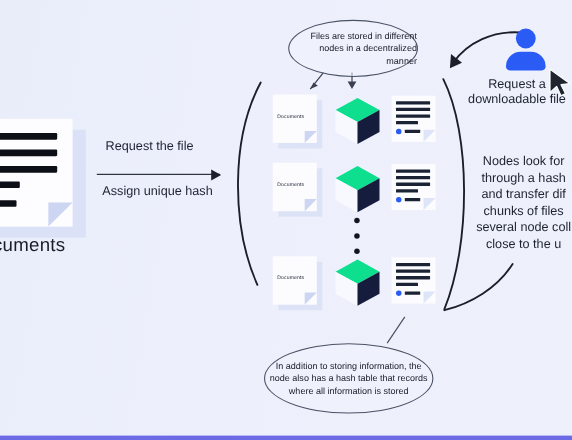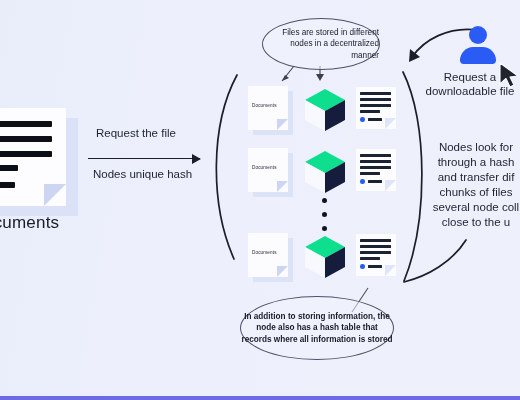--- a/index.html
+++ b/index.html
@@ -95,21 +95,21 @@
     border: 1.1px solid #4c5266;
     border-radius: 50%;
     background: rgba(240,243,253,0.55);
     display: flex; align-items: center; justify-content: center;
     text-align: center;
     font-size: 8.2px;
     line-height: 1.42;
     color: #171b27;
   }
   #callout-top    { left: 262px; top: 18px;  width: 116px; height: 50px; text-align: right; }
-  #callout-bottom { left: 240px; top: 296px; width: 152px; height: 62px; font-weight: bold; }
+  #callout-bottom { left: 240px; top: 312px; width: 152px; height: 62px; }
 
   
   #avatar { left: 458px; top: 26px; width: 40px; height: 38px; }
   .av-head { position: absolute; left: 11px; top: 0;  width: 18px; height: 18px;
              border-radius: 50%; background: #2b5bf5; }
   .av-body { position: absolute; left: 2px;  top: 21px; width: 36px; height: 17px;
              border-radius: 18px 18px 5px 5px; background: #2b5bf5; }
 
   #request-text { left: 420px; top: 70px; width: 100px; text-align: center;
                   font-size: 11.5px; line-height: 1.25; }
@@ -158,21 +158,21 @@
       <div class="bl" style="left:13px; top:74px; width:36px;"></div>
     </div>
     <div class="bigdoc-fold"></div>
   </div>
   <div class="abs" id="big-doc-label">ocuments</div>
 
   <div class="abs" id="chunk-top">Request the file</div>
   <div class="abs" id="chunk-line">
     <span class="arrowhead-r"></span>
   </div>
-  <div class="abs" id="chunk-b1">Nodes unique hash</div>
+  <div class="abs" id="chunk-b1">Assign unique hash</div>
 
   <div class="callout" id="callout-top">Files are stored in different nodes in a decentralized manner</div>
 
   <div class="node-row" id="row-1">
     <div class="paper">
       <div class="paper-shadow"></div>
       <div class="paper-sheet"></div>
       <div class="paper-text">Documents</div>
       <div class="paper-fold"></div>
     </div>

